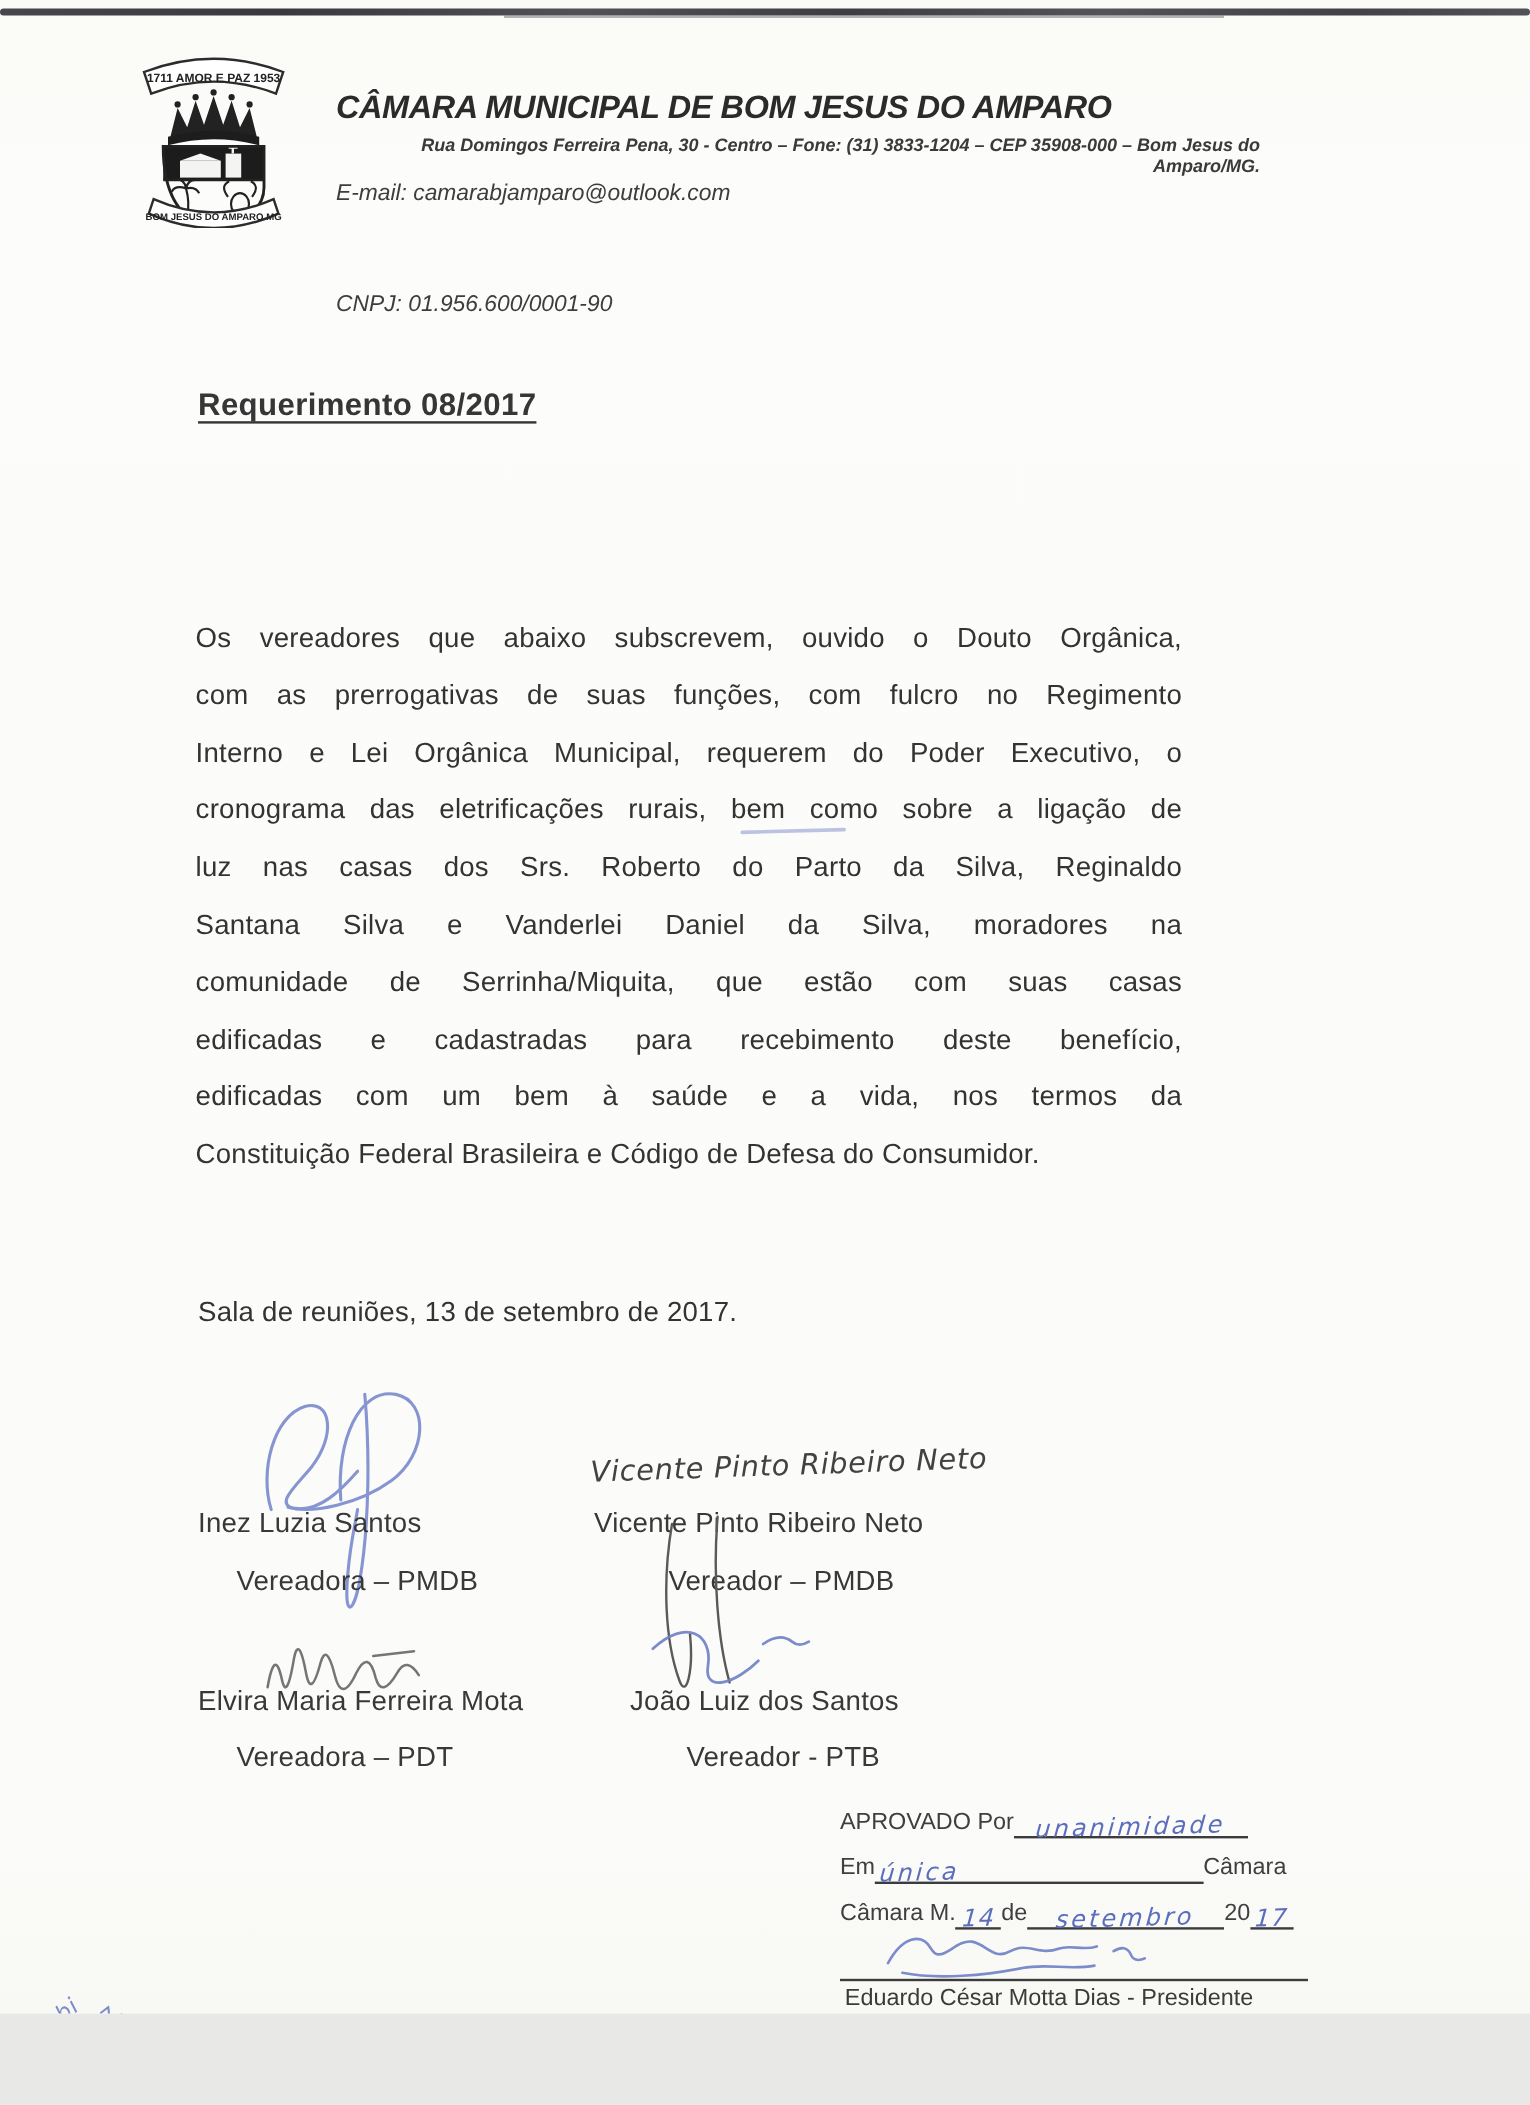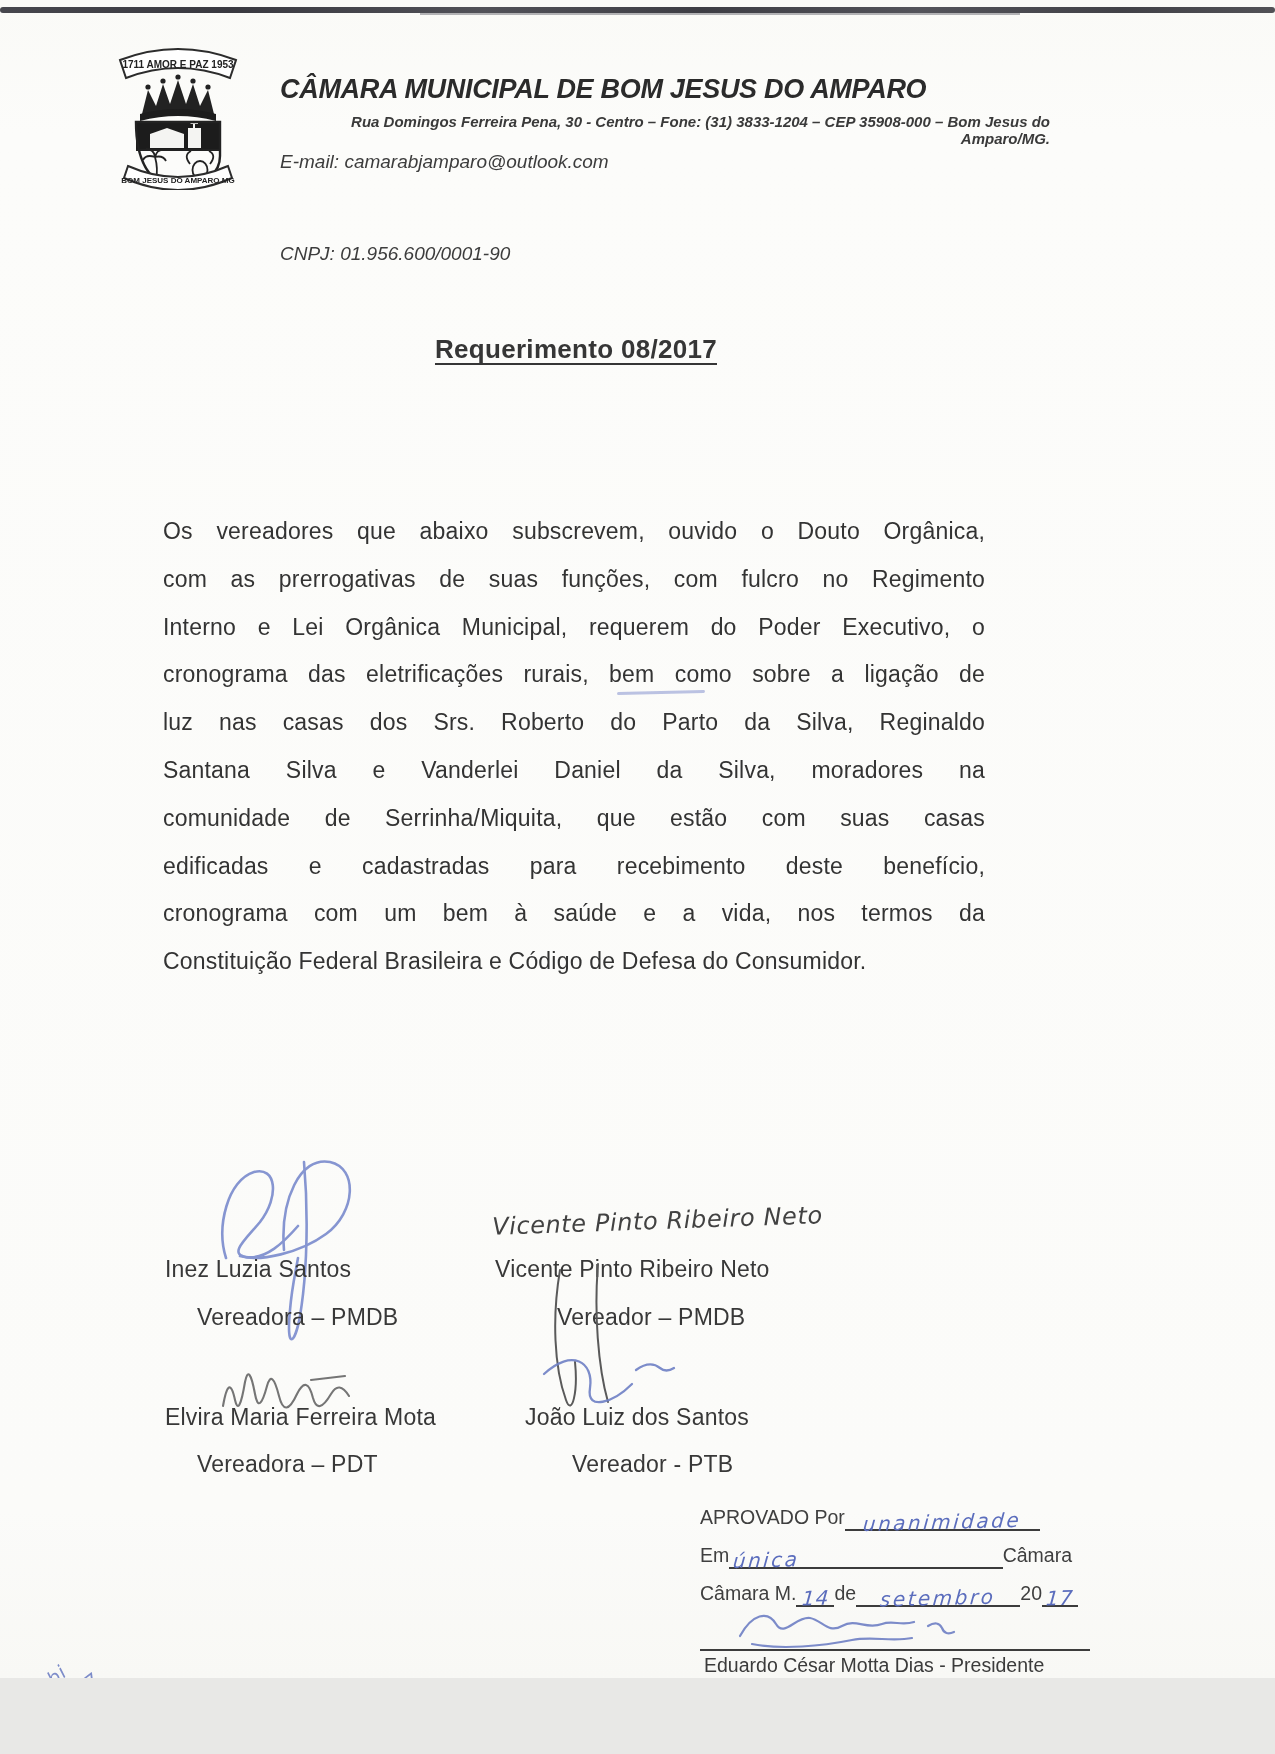--- a/index.html
+++ b/index.html
@@ -10,21 +10,21 @@
   .scan-top{position:absolute;top:7px;left:0;width:100%;height:6px;border-radius:3px;opacity:.88;
             background:linear-gradient(90deg,#2e2e36 0%,#1e1e26 18%,#3a3a42 38%,#23232b 55%,#3c3c44 72%,#28282f 88%,#3a3a40 100%);}
   .scan-top2{position:absolute;top:13px;left:420px;width:600px;height:2px;background:#6a6a72;opacity:.5;}
   
   .crest{position:absolute;left:98px;top:38px;}
   .head-text{position:absolute;left:280px;top:74px;width:770px;color:#2e2e2e;}
   .org-name{font-size:27px;font-weight:bold;font-style:italic;letter-spacing:-.3px;white-space:nowrap;color:#2b2b2b;}
   .org-addr{font-size:15px;font-weight:bold;font-style:italic;margin-top:8px;text-align:right;color:#3a3a3a;}
   .org-row2{display:flex;justify-content:center;gap:70px;font-size:19px;font-style:italic;margin-top:4px;color:#3d3d3d;flex-direction:column;}
   
-  .doc-title{position:absolute;left:165px;top:334px;width:822px;text-align:center;
+  .doc-title{position:absolute;left:165px;top:322px;width:822px;text-align:left;
              font-size:26px;font-weight:bold;color:#363636;letter-spacing:.3px;}
   .doc-title span{text-decoration:underline;text-underline-offset:5px;text-decoration-thickness:2px;}
   
   .body-text{position:absolute;left:163px;top:508px;width:822px;font-size:23px;color:#333;
              line-height:47.8px;letter-spacing:.2px;}
   .bline{text-align:justify;text-align-last:justify;height:47.8px;overflow:hidden;}
   .bline.last{text-align-last:left;}
   .pen-overline{position:absolute;left:617px;top:691px;width:88px;height:3px;border-radius:2px;
                 background:rgba(108,125,198,.45);transform:rotate(-1.5deg);}
   .date-line{position:absolute;left:165px;top:1080px;font-size:23px;color:#333;letter-spacing:.2px;}
@@ -97,25 +97,26 @@
 
   <div class="body-text">
     <div class="bline">Os vereadores que abaixo subscrevem, ouvido o Douto Orgânica,</div>
     <div class="bline">com as prerrogativas de suas funções, com fulcro no Regimento</div>
     <div class="bline">Interno e Lei Orgânica Municipal, requerem do Poder Executivo, o</div>
     <div class="bline">cronograma das eletrificações rurais, bem como sobre a ligação de</div>
     <div class="bline">luz nas casas dos Srs. Roberto do Parto da Silva, Reginaldo</div>
     <div class="bline">Santana Silva e Vanderlei Daniel da Silva, moradores na</div>
     <div class="bline">comunidade de Serrinha/Miquita, que estão com suas casas</div>
     <div class="bline">edificadas e cadastradas para recebimento deste benefício,</div>
-    <div class="bline">cronograma com um bem à saúde e a vida, nos termos da</div>
+    <div class="bline">edificadas com um bem à saúde e a vida, nos termos da</div>
     <div class="bline last">Constituição Federal Brasileira e Código de Defesa do Consumidor.</div>
   </div>
   <div class="pen-overline"></div>
 
+  <div class="date-line">Sala de reuniões, 13 de setembro de 2017.</div>
 
   <svg class="sig" style="left:188px;top:1138px" width="200" height="215" viewBox="0 0 200 215">
     <g fill="none" stroke="#7a8bcd" stroke-width="2.6" stroke-linecap="round" opacity=".9">
       <path d="M38,120 C28,88 40,42 66,34 C88,28 92,58 72,84 C58,101 40,116 58,119 C78,122 96,104 110,88"></path>
       <path d="M96,112 C92,62 112,18 142,24 C170,30 168,74 138,96 C112,115 72,124 52,118"></path>
       <path d="M116,24 C120,70 120,130 112,178 C107,206 98,214 102,172 C104,148 108,132 110,120"></path>
     </g>
   </svg>
   <div class="sig-name" style="left:165px;top:1256px">Inez Luzia Santos</div>
   <div class="sig-role" style="left:165px;top:1304px">Vereadora – PMDB</div>

